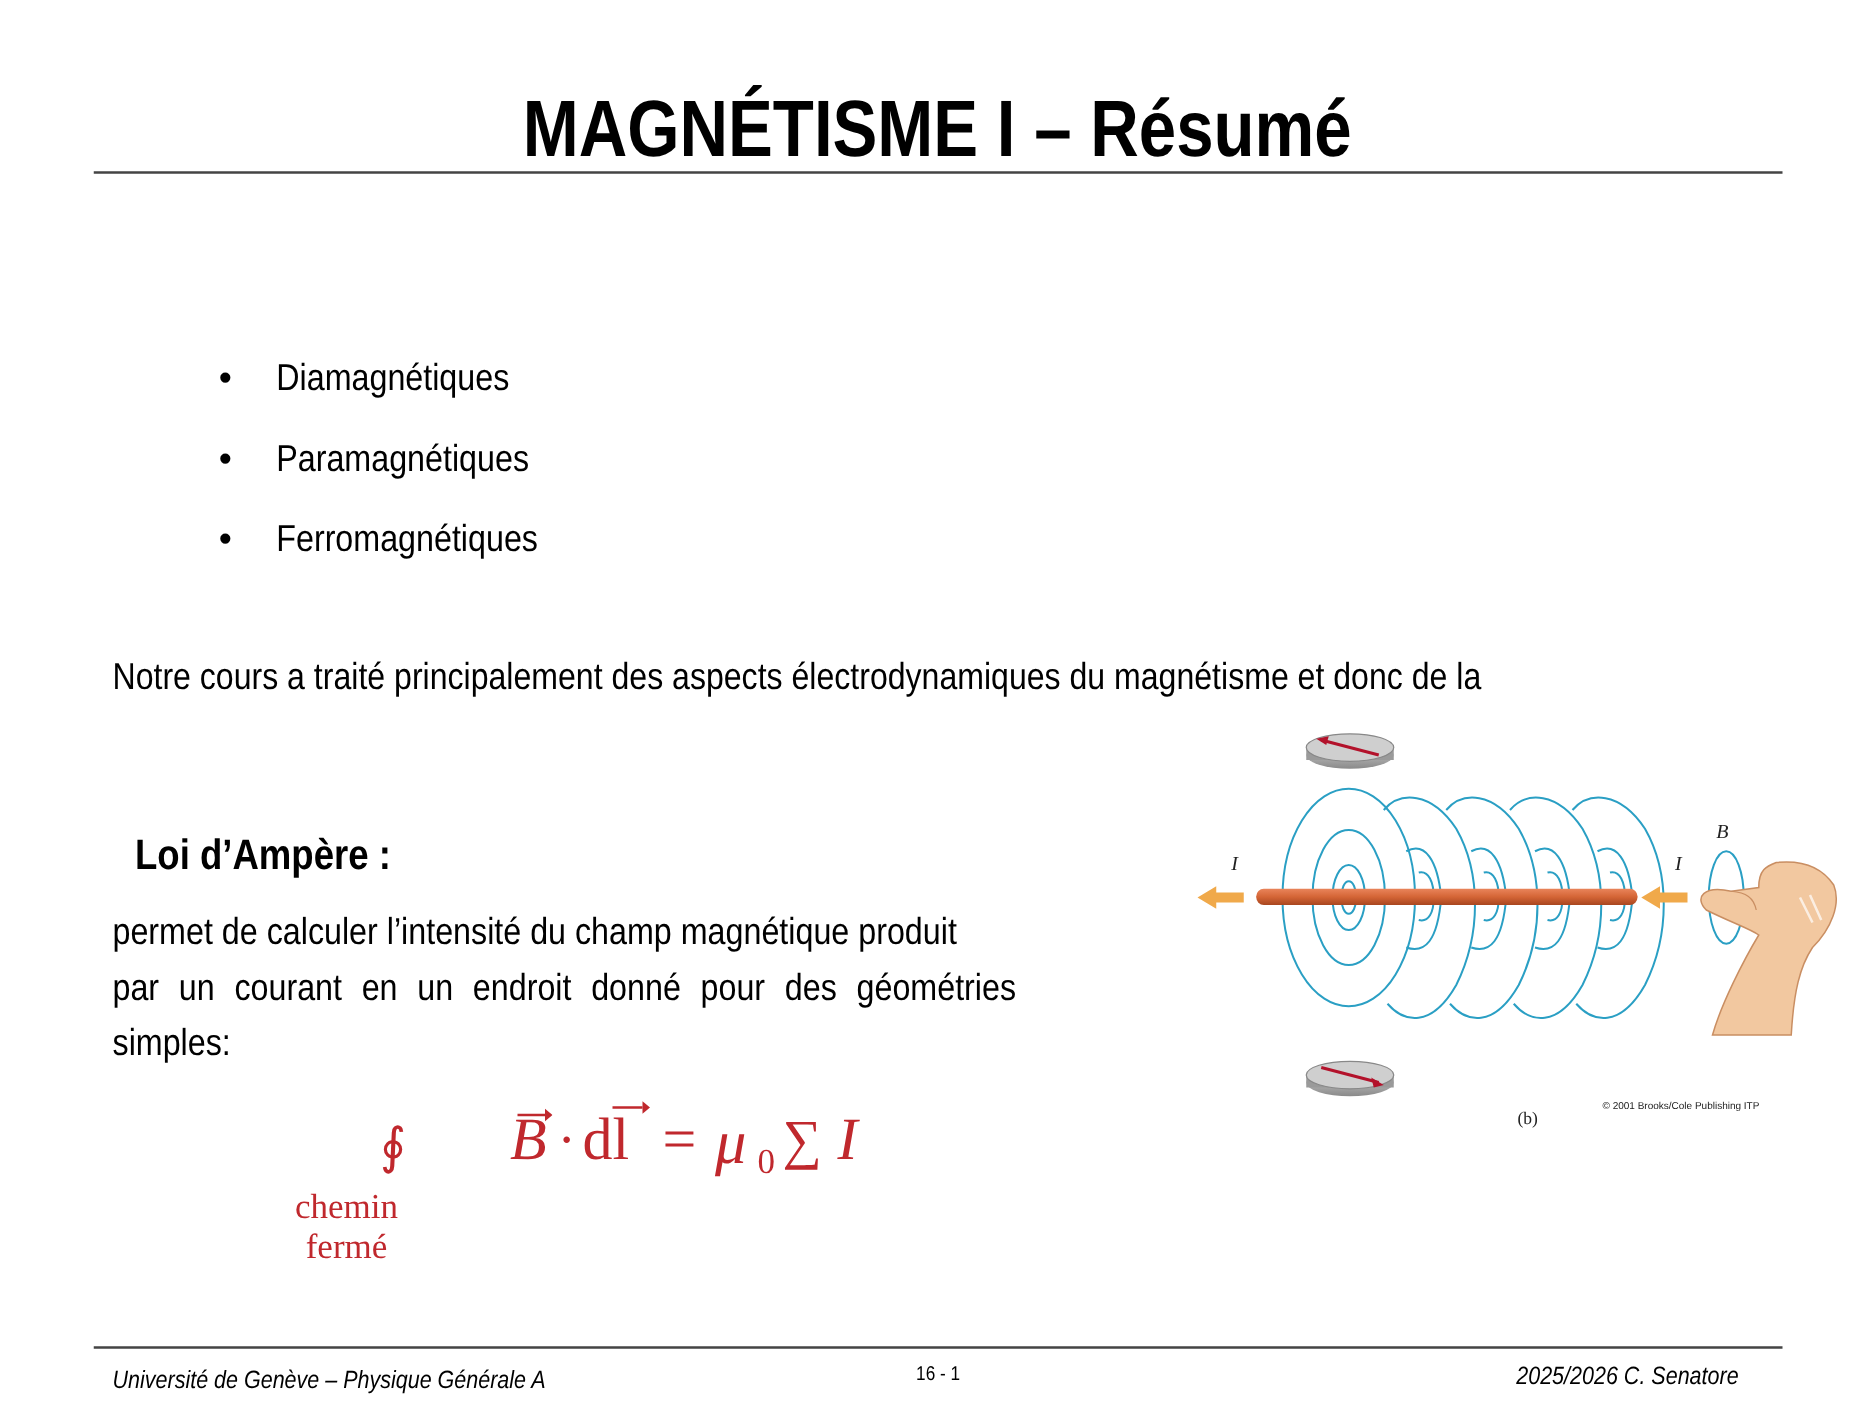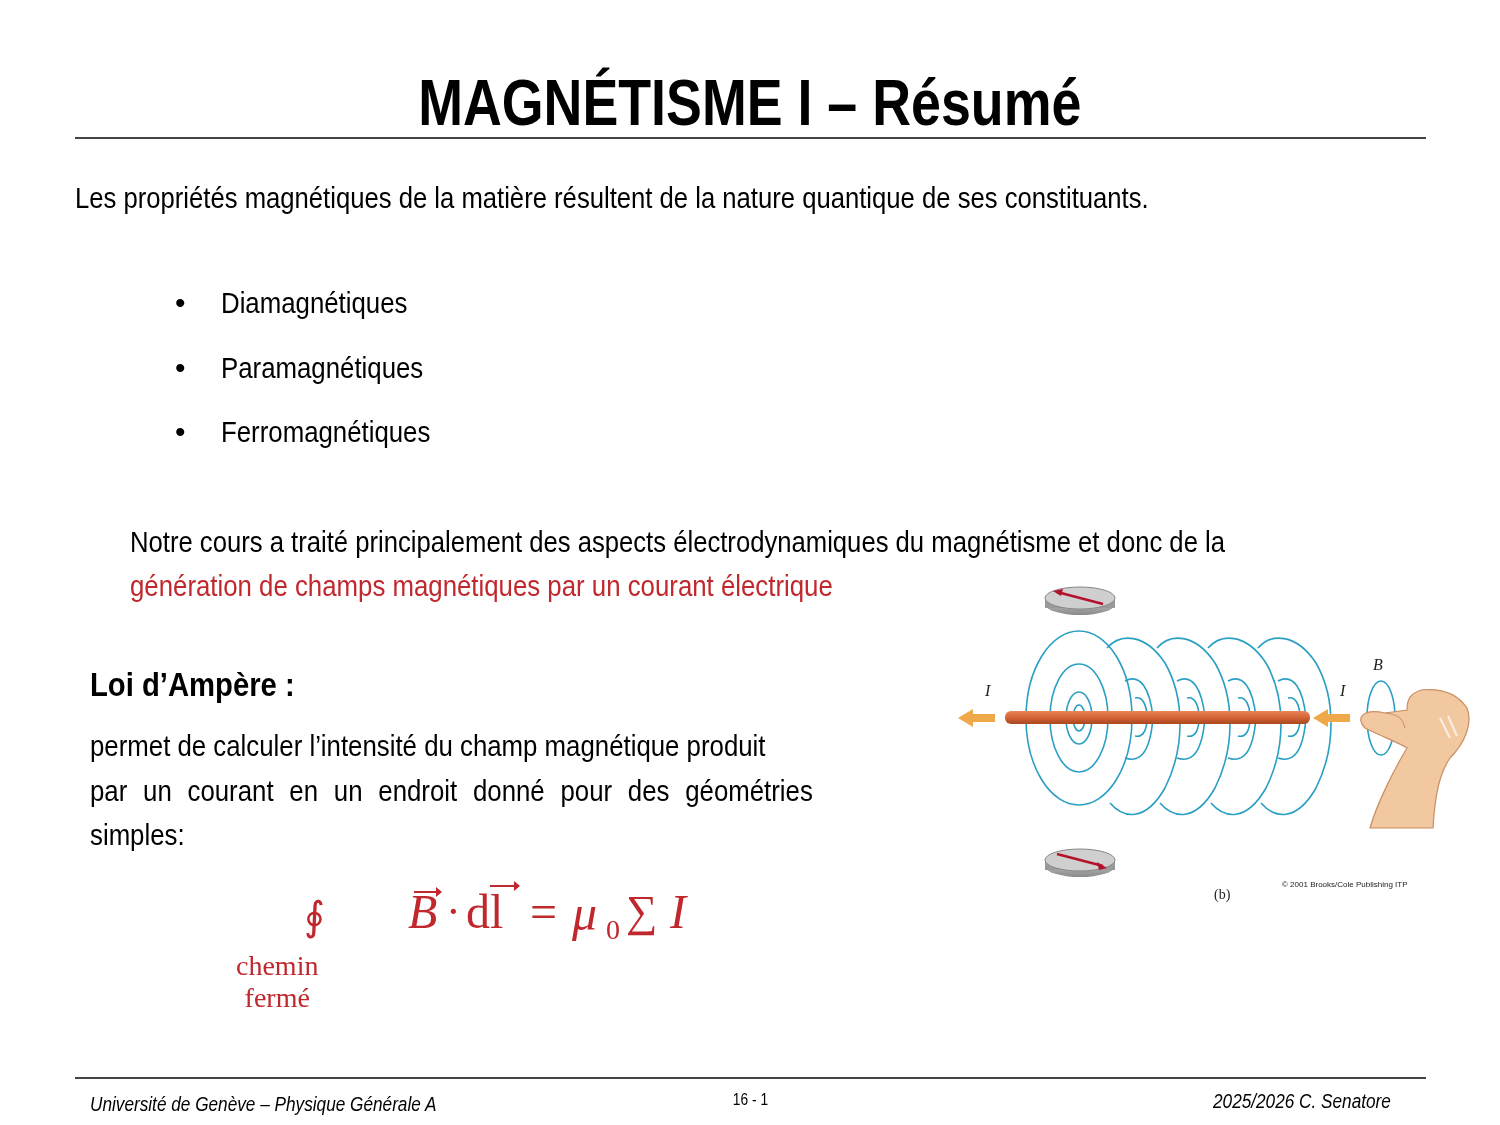--- a/index.html
+++ b/index.html
@@ -28,44 +28,42 @@
 </style>
 </head>
 <body>
 
 <div class="abs title">
   <span>MAGNÉTISME I – Résumé</span>
 </div>
 <div class="abs rule" style="top:137px;"></div>
 
 <div class="abs para" style="left:75px; top:176px;">
-  <div style="height:44px; width:1340px;"><span class="cond" style="transform:scaleX(0.855);">Les propriétés magnétiques de la matière résultent de la nature quantique de ses constituants.</span></div>
 </div>
 
 <div>
   <div class="abs bullet" style="left:175px; top:286px;">
     <span class="dot">•</span>
     <span class="txt">Diamagnétiques</span>
   </div>
   <div class="abs bullet" style="left:175px; top:351px;">
     <span class="dot">•</span>
     <span class="txt">Paramagnétiques</span>
   </div>
   <div class="abs bullet" style="left:175px; top:415px;">
     <span class="dot">•</span>
     <span class="txt">Ferromagnétiques</span>
   </div>
 </div>
 
-<div class="abs para" style="left:90px; top:520px;margin-left:40px;">
+<div class="abs para" style="left:90px; top:520px;">
   <div style="height:44px;"><span class="cond" style="transform:scaleX(0.855);">Notre cours a traité principalement des aspects électrodynamiques du magnétisme et donc de la</span></div>
-  <div style="height:44px;"><span class="cond red">génération de champs magnétiques par un courant électrique</span></div>
 </div>
 
-<div class="abs heading" style="left:90px; top:665px;">
+<div class="abs heading" style="left:108px; top:665px;">
   <span>Loi d’Ampère :</span>
 </div>
 
 <div class="abs justify-line" style="left:90px; top:729px;">
   <span>permet de calculer l’intensité du champ magnétique produit</span>
 </div>
 <div class="abs justify-line" style="left:90px; top:774px;">
   <span style="word-spacing:10px;">par un courant en un endroit donné pour des géométries</span>
 </div>
 <div class="abs justify-line" style="left:90px; top:818px;">

